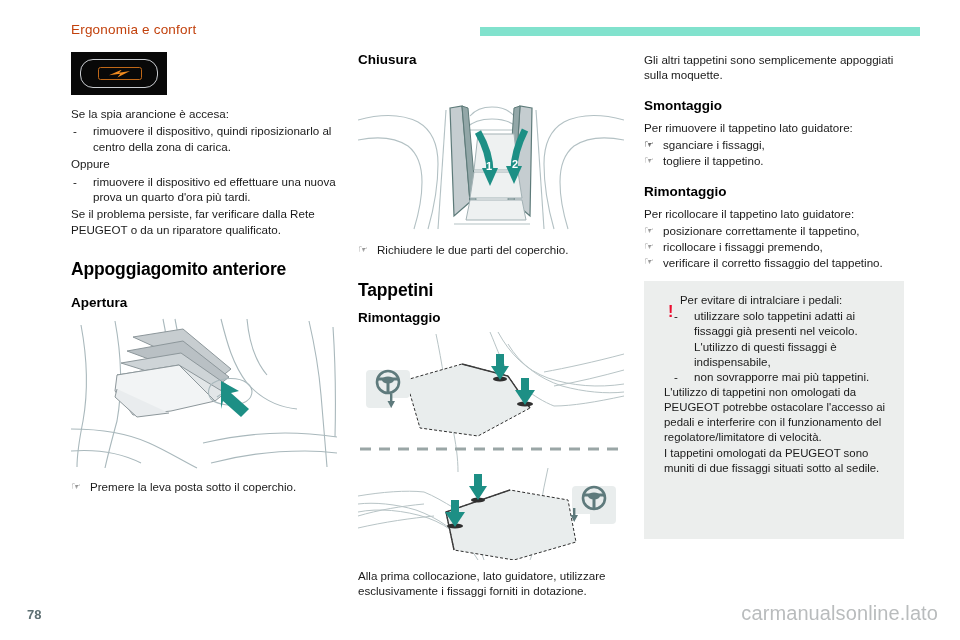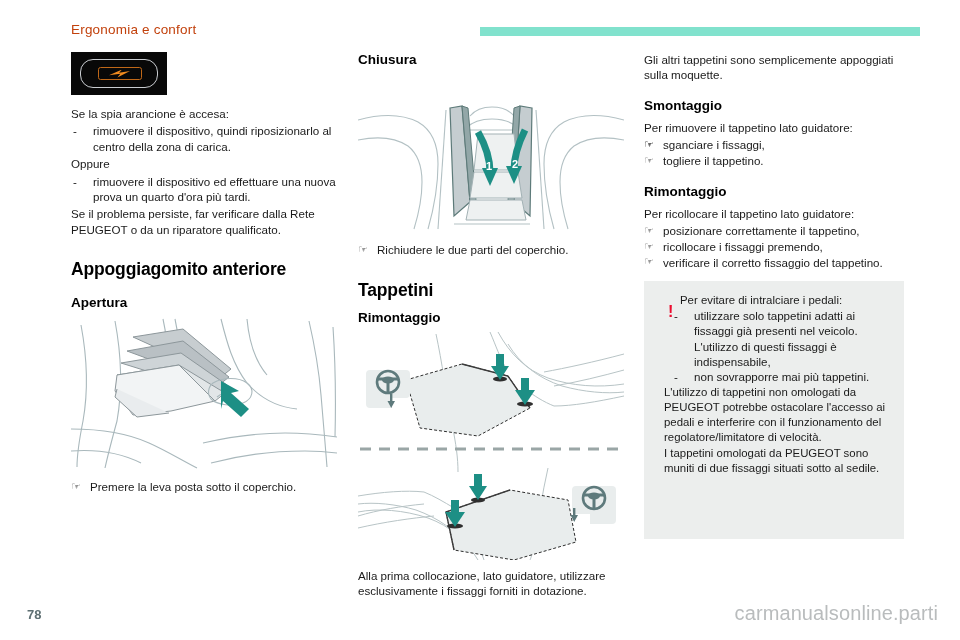--- a/index.html
+++ b/index.html
@@ -366,14 +366,14 @@
           <li><span class="mk">-</span><span>utilizzare solo tappetini adatti ai fissaggi già presenti nel veicolo. L'utilizzo di questi fissaggi è indispensabile,</span></li>
           <li><span class="mk">-</span><span>non sovrapporre mai più tappetini.</span></li>
         </ul>
       </div>
       <p>L'utilizzo di tappetini non omologati da PEUGEOT potrebbe ostacolare l'accesso ai pedali e interferire con il funzionamento del regolatore/limitatore di velocità.</p>
       <p>I tappetini omologati da PEUGEOT sono muniti di due fissaggi situati sotto al sedile.</p>
     </div>
   </div>
 
   <div class="pageno">78</div>
-  <div class="watermark">carmanualsonline.parti</div>
+  <div class="watermark">carmanualsonline.lato</div>
 </div>
 
 </body></html>

